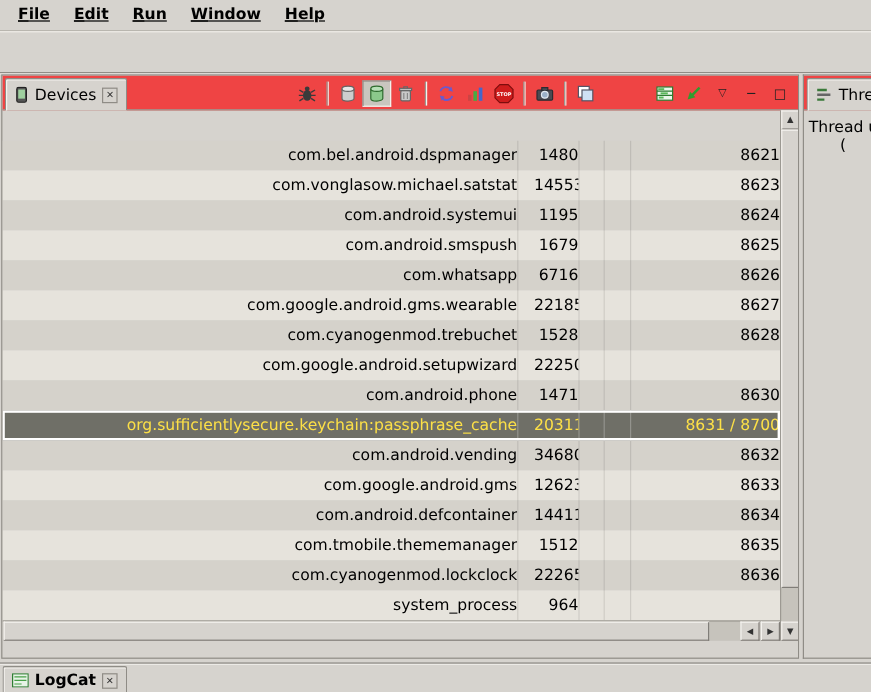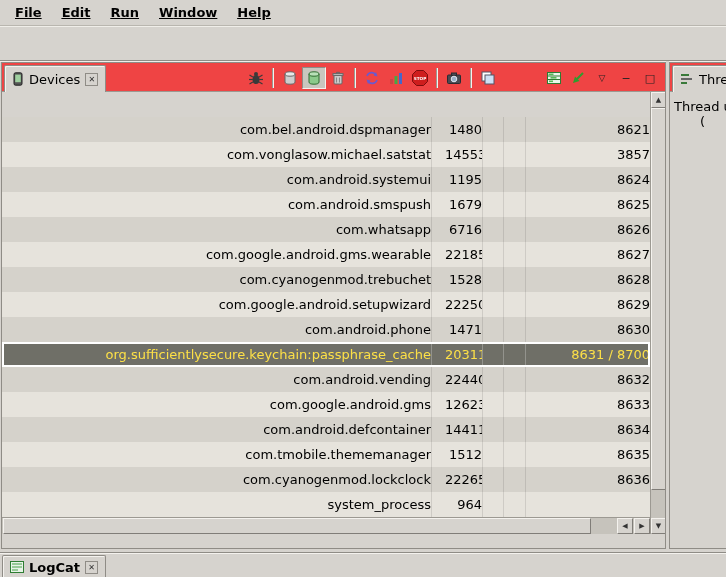--- a/index.html
+++ b/index.html
@@ -225,21 +225,21 @@
             <div class="cell pid">1480</div>
             <div class="cell c3"></div>
             <div class="cell c4"></div>
             <div class="cell port">8621</div>
           </div>
           <div class="trow odd">
             <div class="cell name">com.vonglasow.michael.satstat</div>
             <div class="cell pid">14553</div>
             <div class="cell c3"></div>
             <div class="cell c4"></div>
-            <div class="cell port">3857</div>
+            <div class="cell port">8623</div>
           </div>
           <div class="trow even">
             <div class="cell name">com.android.systemui</div>
             <div class="cell pid">1195</div>
             <div class="cell c3"></div>
             <div class="cell c4"></div>
             <div class="cell port">8624</div>
           </div>
           <div class="trow odd">
             <div class="cell name">com.android.smspush</div>
@@ -267,39 +267,38 @@
             <div class="cell pid">1528</div>
             <div class="cell c3"></div>
             <div class="cell c4"></div>
             <div class="cell port">8628</div>
           </div>
           <div class="trow odd">
             <div class="cell name">com.google.android.setupwizard</div>
             <div class="cell pid">22250</div>
             <div class="cell c3"></div>
             <div class="cell c4"></div>
-            <div class="cell port">8629</div>
           </div>
           <div class="trow even">
             <div class="cell name">com.android.phone</div>
             <div class="cell pid">1471</div>
             <div class="cell c3"></div>
             <div class="cell c4"></div>
             <div class="cell port">8630</div>
           </div>
           <div class="trow odd selected">
             <div class="cell name">org.sufficientlysecure.keychain:passphrase_cache</div>
             <div class="cell pid">20311</div>
             <div class="cell c3"></div>
             <div class="cell c4"></div>
             <div class="cell port">8631 / 8700</div>
           </div>
           <div class="trow even">
             <div class="cell name">com.android.vending</div>
-            <div class="cell pid">22440</div>
+            <div class="cell pid">34680</div>
             <div class="cell c3"></div>
             <div class="cell c4"></div>
             <div class="cell port">8632</div>
           </div>
           <div class="trow odd">
             <div class="cell name">com.google.android.gms</div>
             <div class="cell pid">12623</div>
             <div class="cell c3"></div>
             <div class="cell c4"></div>
             <div class="cell port">8633</div>

